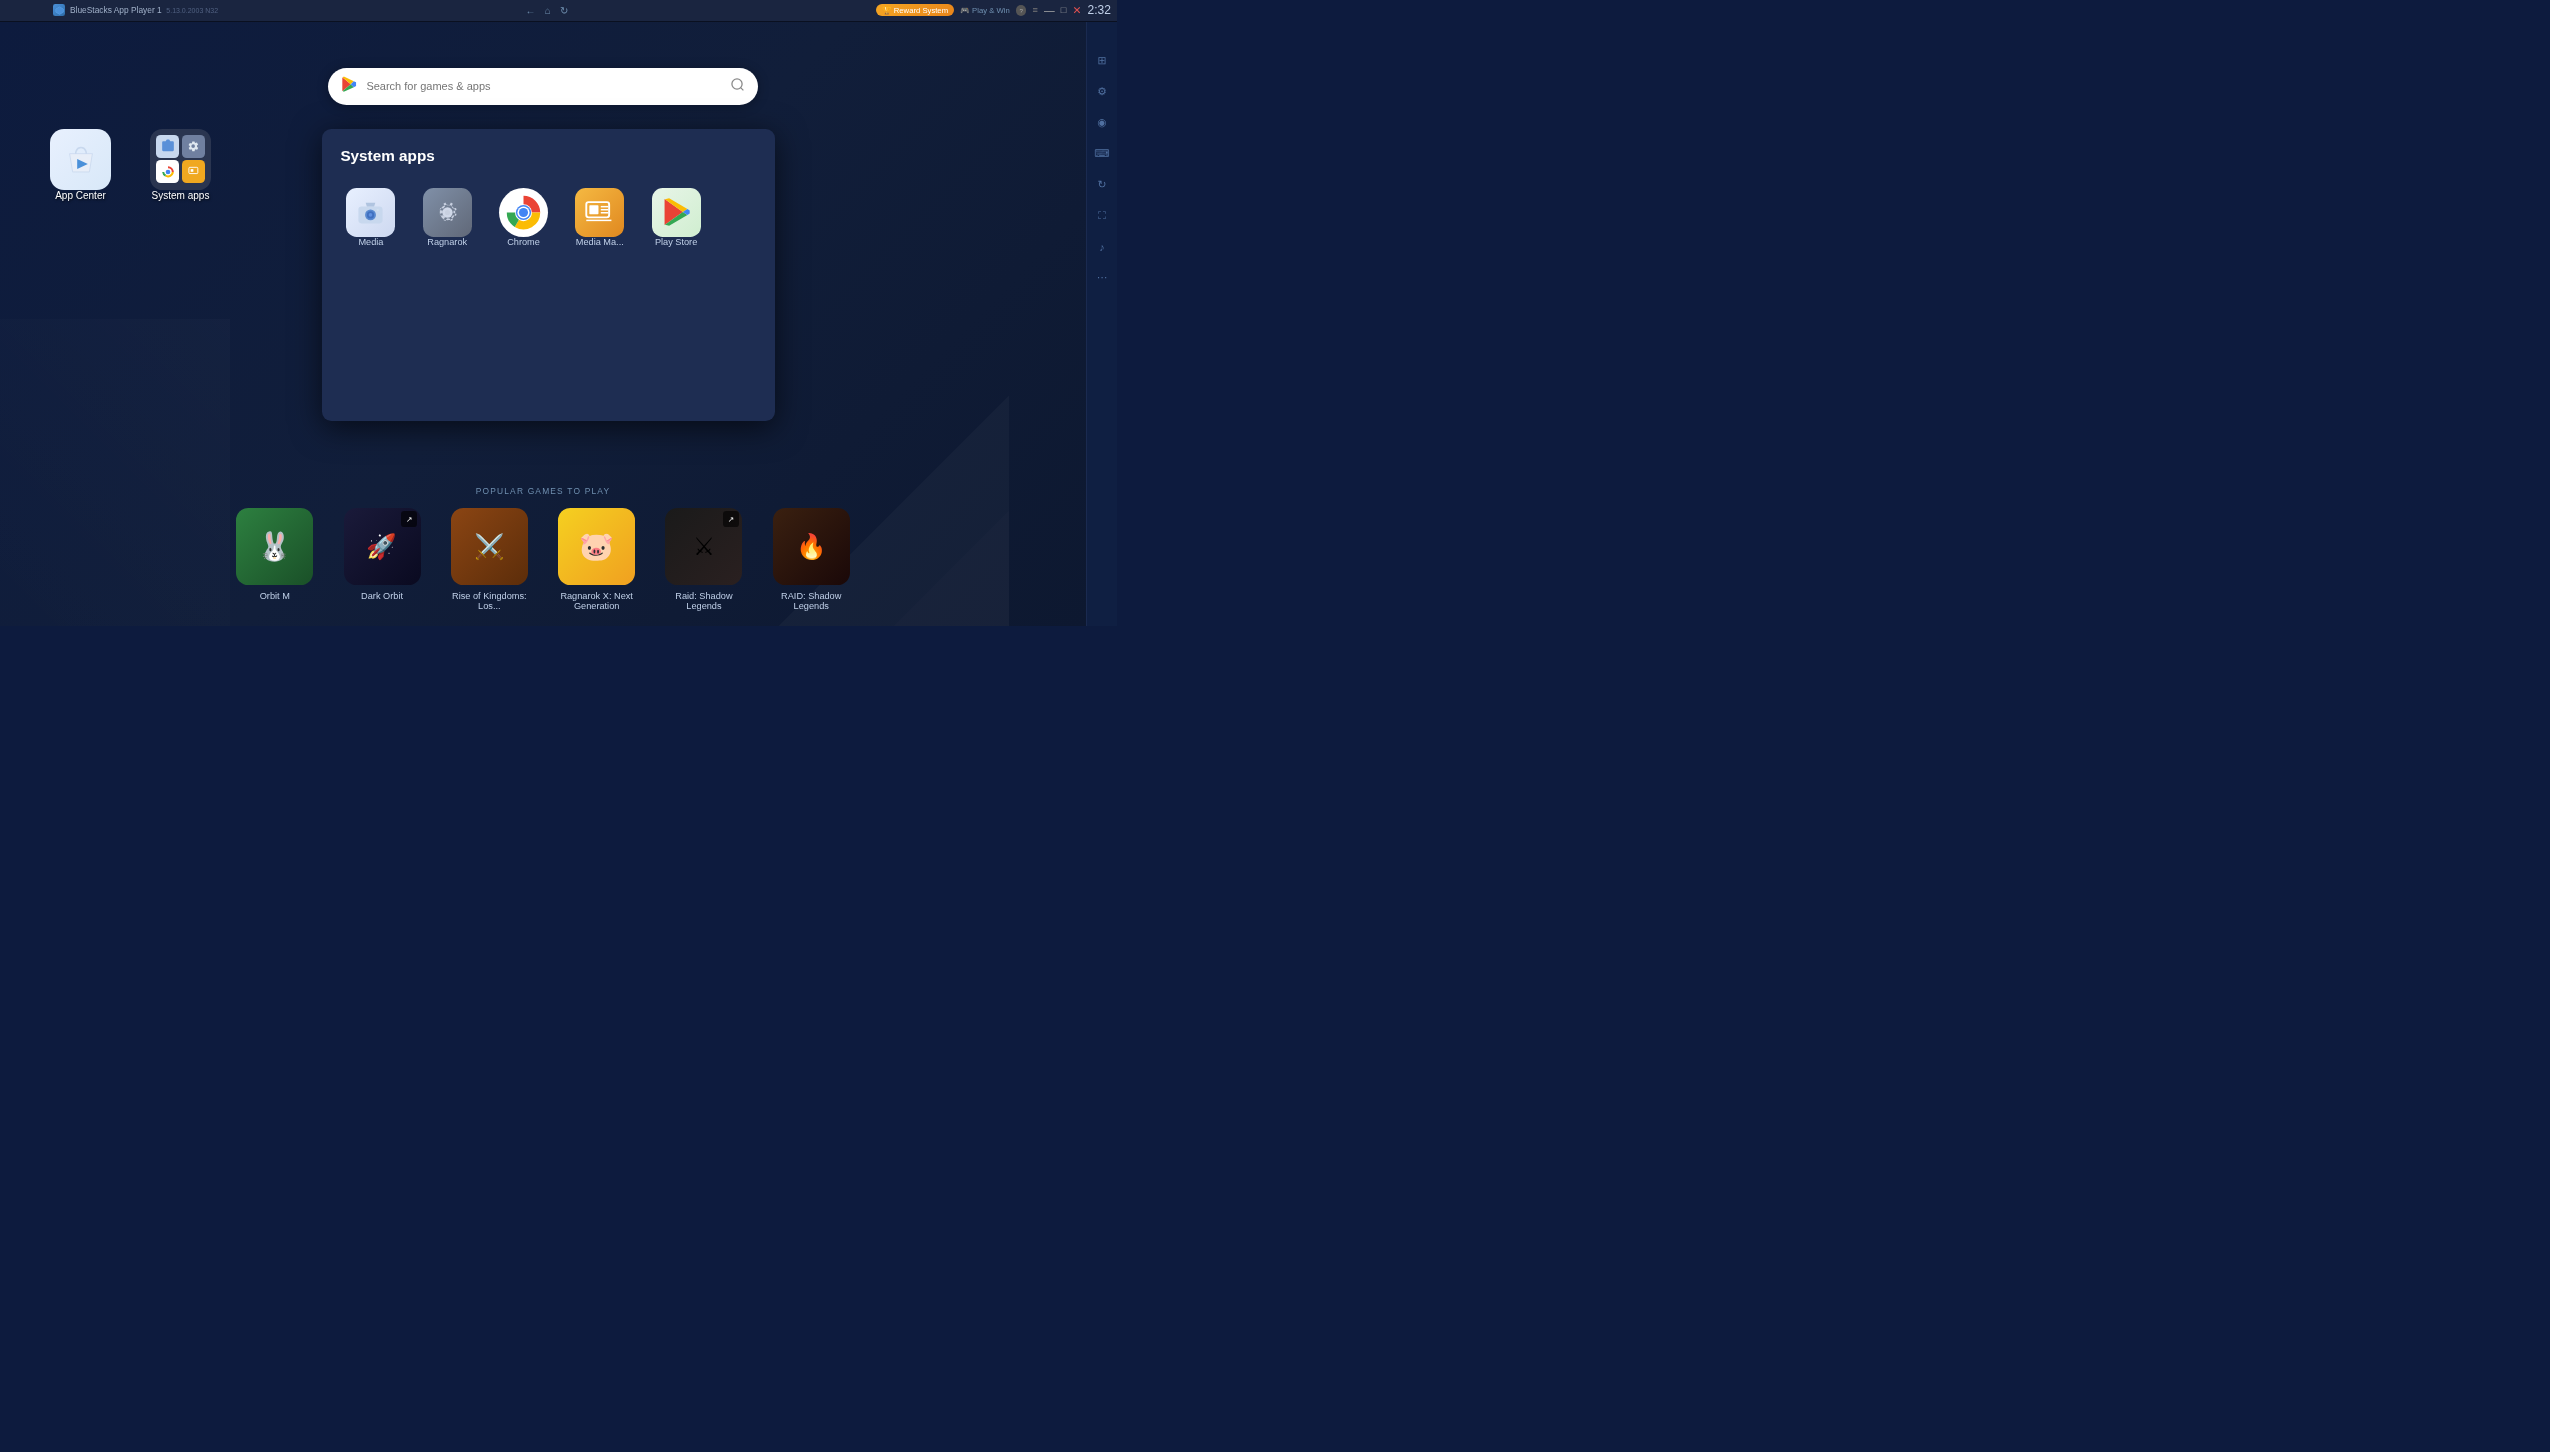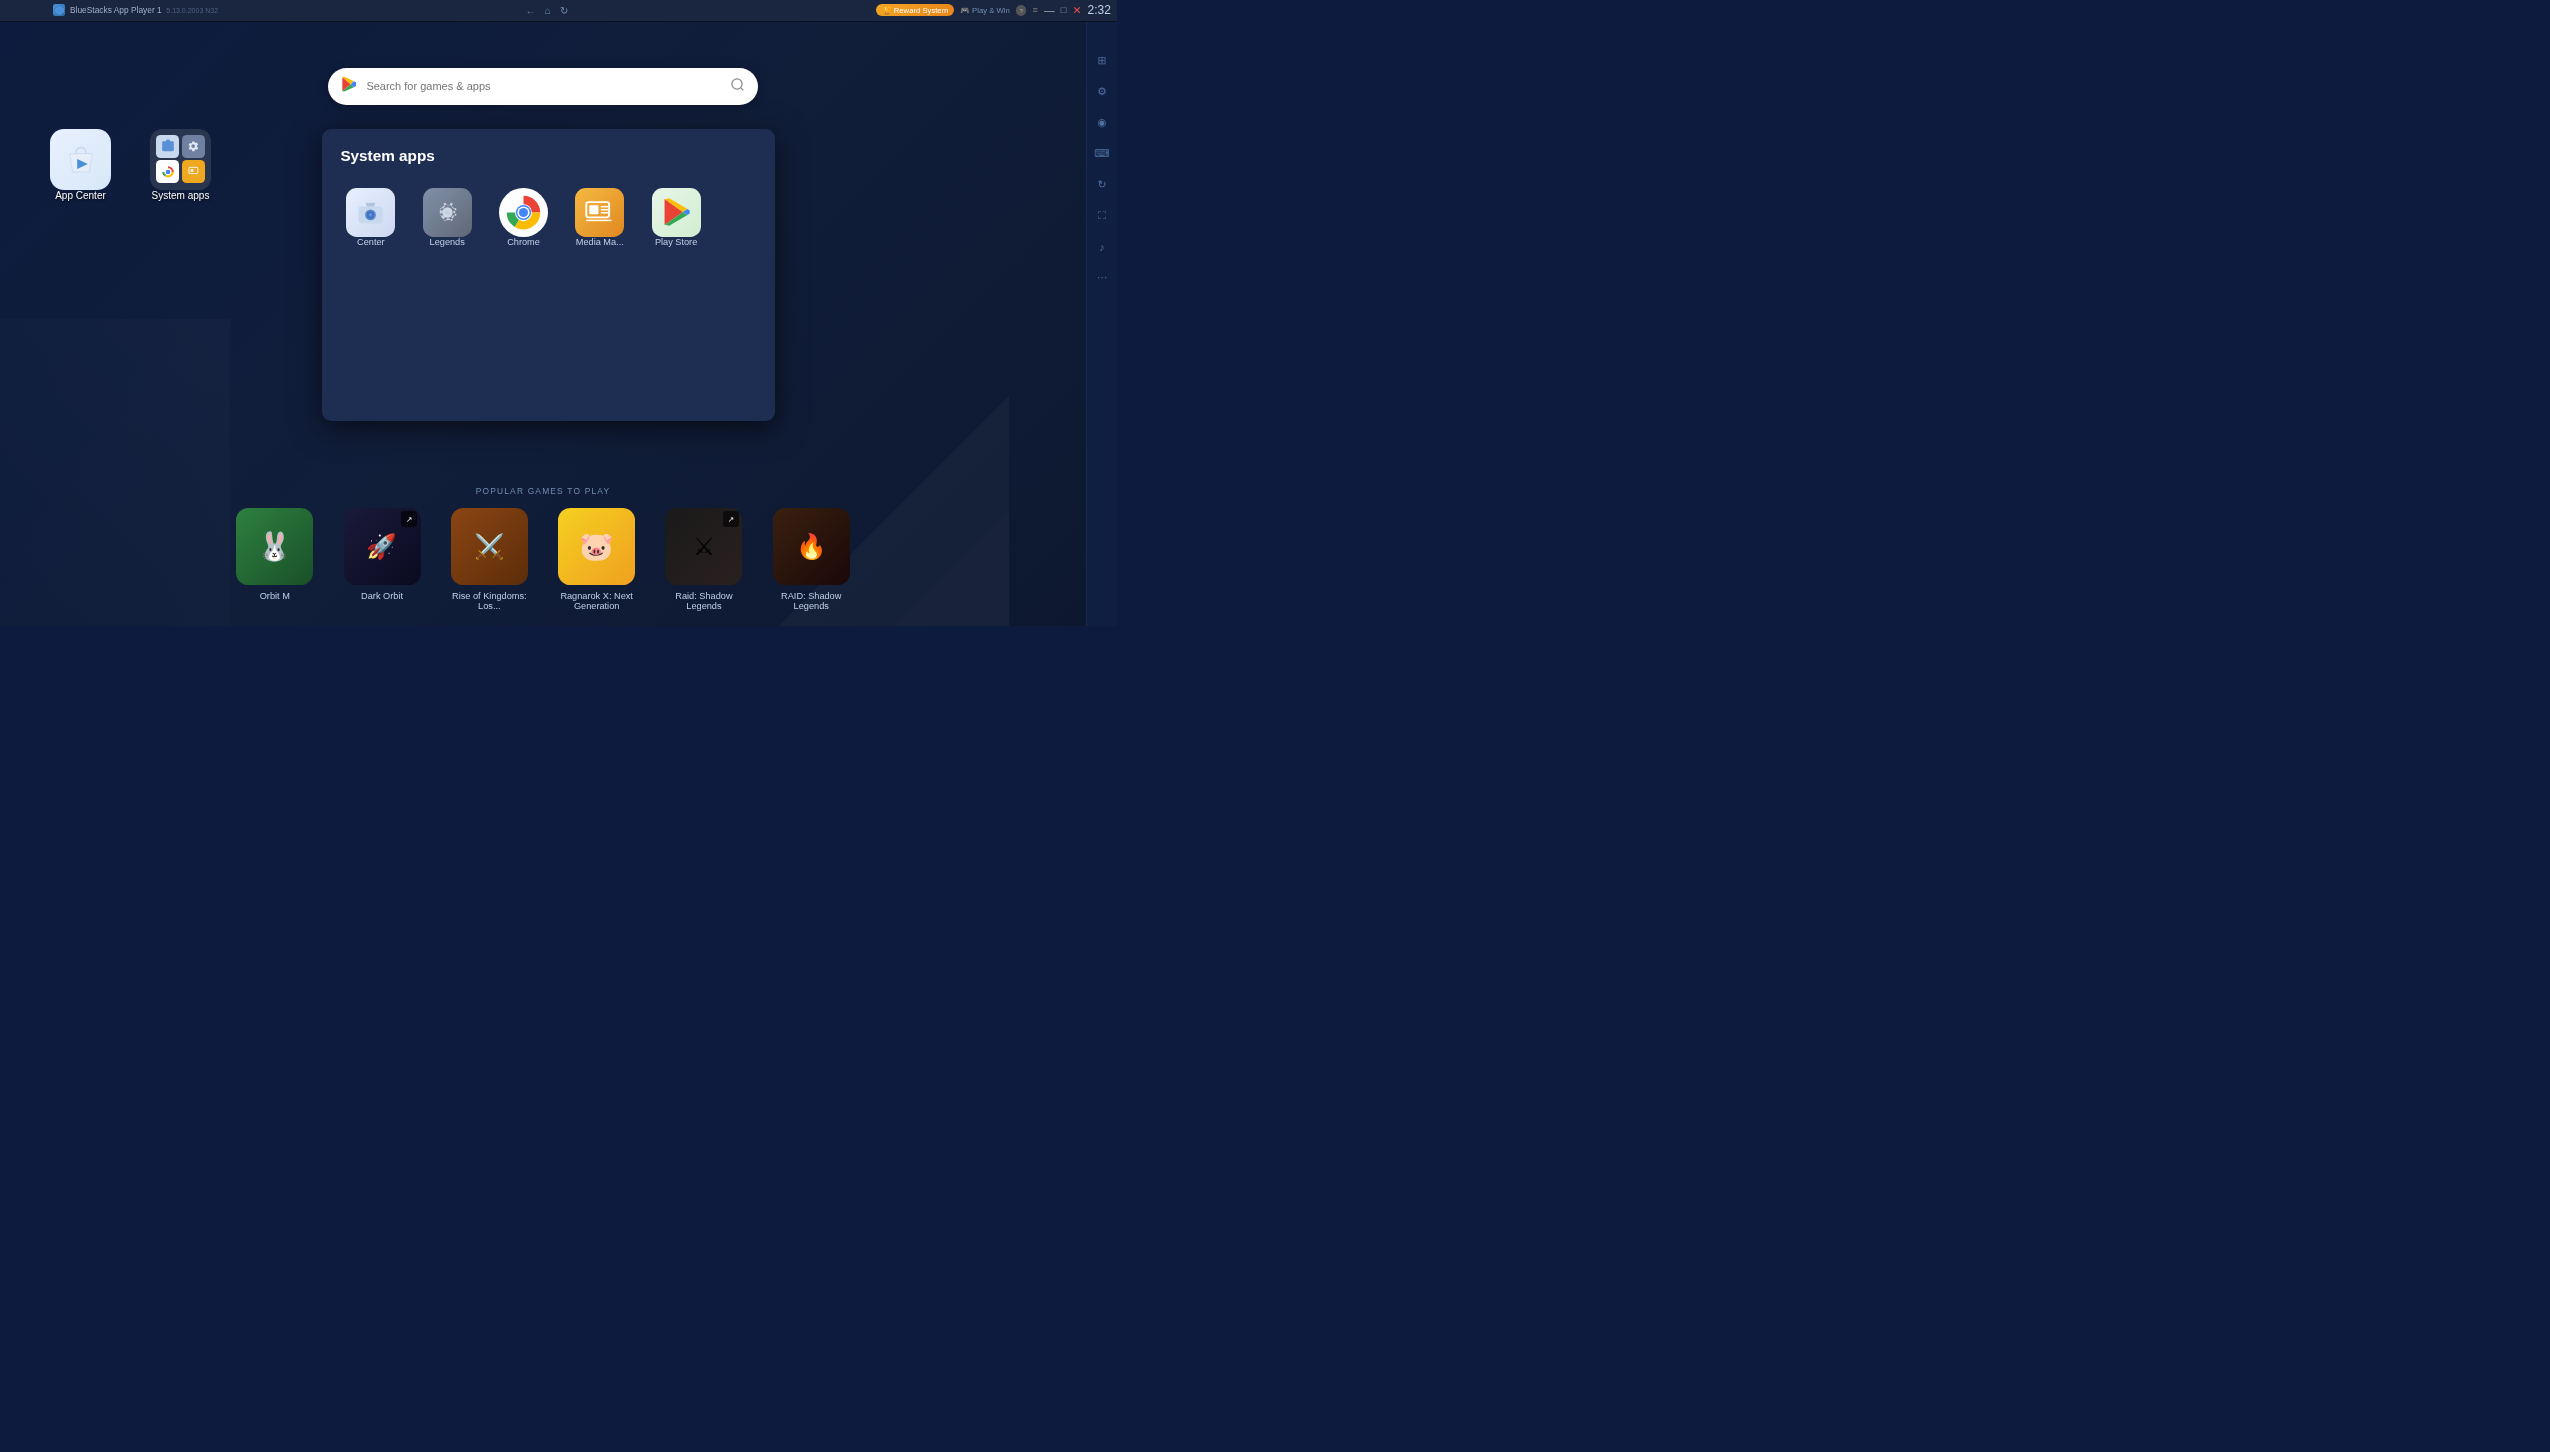--- a/index.html
+++ b/index.html
@@ -560,31 +560,31 @@
         <div class="camera-icon-circle">
           <svg width="29" height="29" viewBox="0 0 48 48" fill="none">
             <rect x="4" y="14" width="40" height="28" rx="5" fill="#c8d8ee"></rect>
             <path d="M18,14 L16,8 L32,8 L30,14 Z" fill="#b0c4e0"></path>
             <circle cx="24" cy="28" r="9" fill="#5a8ad0"></circle>
             <circle cx="24" cy="28" r="6" fill="#4070c0"></circle>
             <circle cx="24" cy="28" r="3" fill="#6090e0"></circle>
             <circle cx="36" cy="20" r="2" fill="#d0e0f0"></circle>
           </svg>
         </div>
-        <span class="system-app-label">Center</span>
+        <span class="system-app-label">Media</span>
       </div>
 
       <div class="system-app-item">
         <div class="settings-icon-circle">
           <svg width="31" height="31" viewBox="0 0 48 48">
             <circle cx="24" cy="24" r="8" fill="#d0d8e8"></circle>
             <path d="M24 12A12 12 0 0 0 12 24A12 12 0 0 0 24 36A12 12 0 0 0 36 24A12 12 0 0 0 24 12M24 28A4 4 0 0 1 20 24A4 4 0 0 1 24 20A4 4 0 0 1 28 24A4 4 0 0 1 24 28M29.3 8.69L32.34 10.34L29.84 14.65C30.88 15.53 31.74 16.6 32.37 17.82L37.26 16.96L38 20.24L33.11 21.1C33.17 21.73 33.2 22.36 33.2 23C33.2 23.64 33.17 24.27 33.11 24.9L38 25.76L37.26 29.04L32.37 28.18C31.74 29.4 30.88 30.47 29.84 31.35L32.34 35.66L29.3 37.31L26.8 33C26.2 33.13 25.6 33.2 25 33.2C24.4 33.2 23.8 33.13 23.2 33L20.7 37.31L17.66 35.66L20.16 31.35C19.12 30.47 18.26 29.4 17.63 28.18L12.74 29.04L12 25.76L16.89 24.9C16.83 24.27 16.8 23.64 16.8 23C16.8 22.36 16.83 21.73 16.89 21.1L12 20.24L12.74 16.96L17.63 17.82C18.26 16.6 19.12 15.53 20.16 14.65L17.66 10.34L20.7 8.69L23.2 13C23.8 12.87 24.4 12.8 25 12.8C25.6 12.8 26.2 12.87 26.8 13Z" fill="#c8d0e0"></path>
           </svg>
         </div>
-        <span class="system-app-label">Legends</span>
+        <span class="system-app-label">Ragnarok</span>
       </div>
 
       <div class="system-app-item">
         <div style="width:49px;height:49px;background:white;border-radius:50%;display:flex;align-items:center;justify-content:center;overflow:hidden;">
           <svg width="41" height="41" viewBox="0 0 54 54">
             <circle cx="27" cy="27" r="27" fill="white"></circle>
 
             <path d="M27,5 A22,22 0 0,1 49,27 L38,27 A11,11 0 0,0 27,16 Z" fill="#ea4335"></path>
             <path d="M49,27 A22,22 0 0,1 15.5,46 L21,36.5 A11,11 0 0,0 38,27 Z" fill="#fbbc04"></path>
             <path d="M15.5,46 A22,22 0 0,1 5,27 L16,27 A11,11 0 0,0 21,36.5 Z" fill="#34a853"></path>

